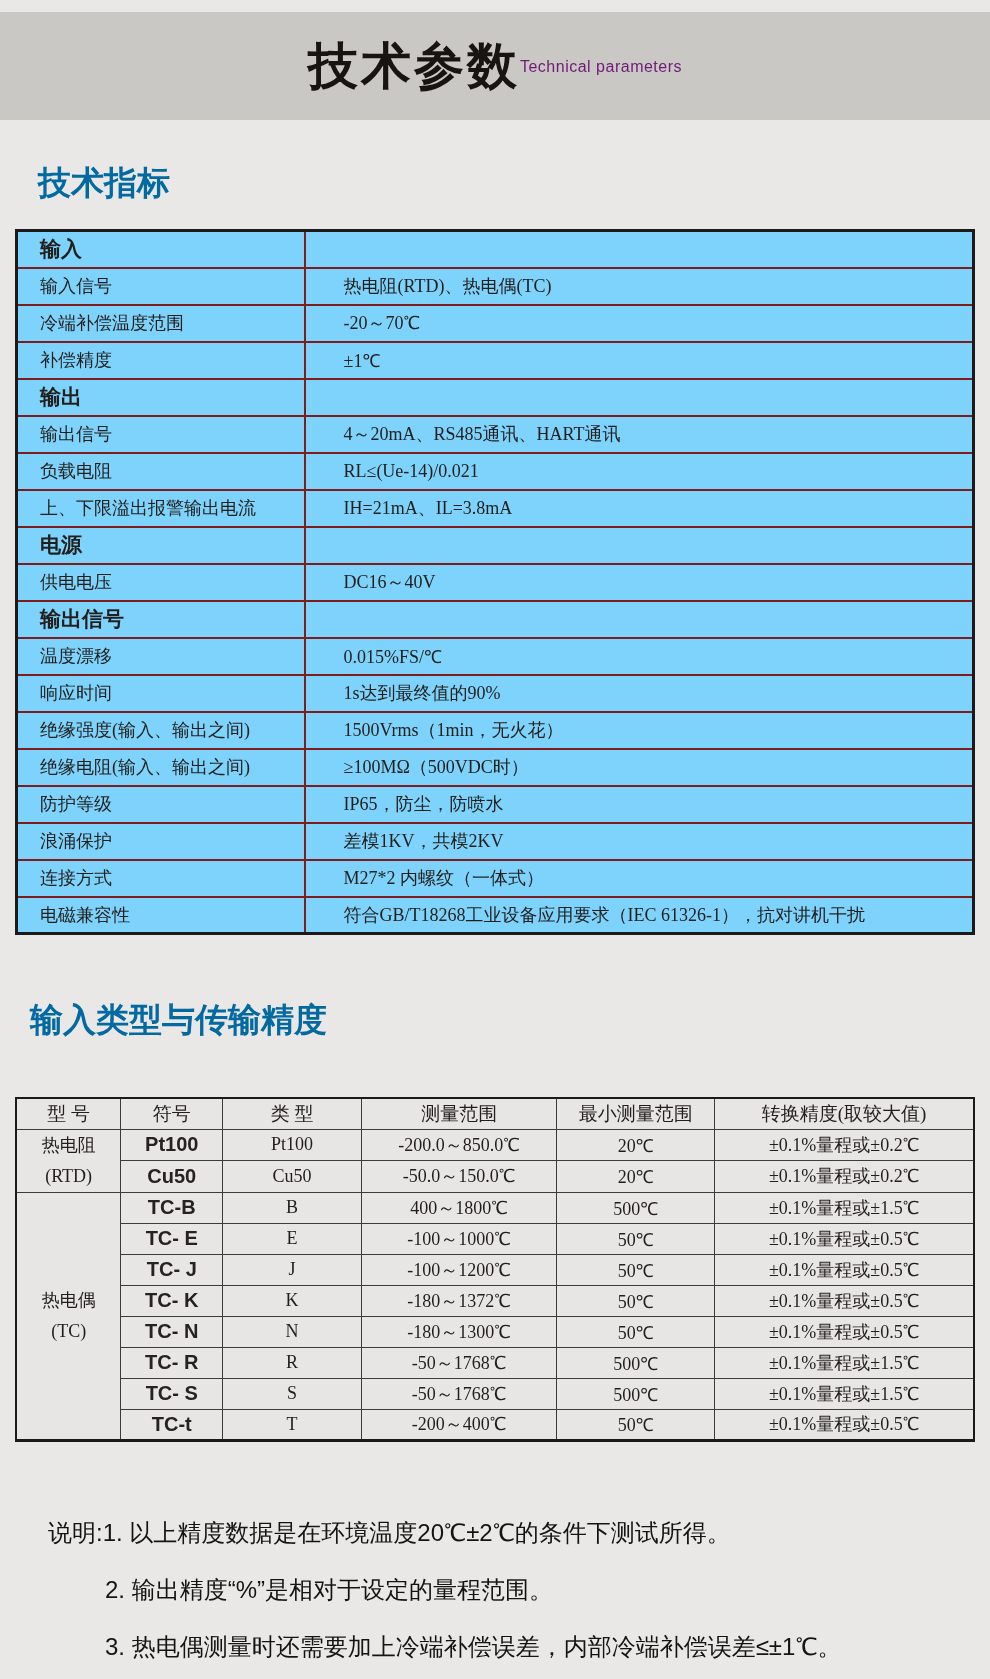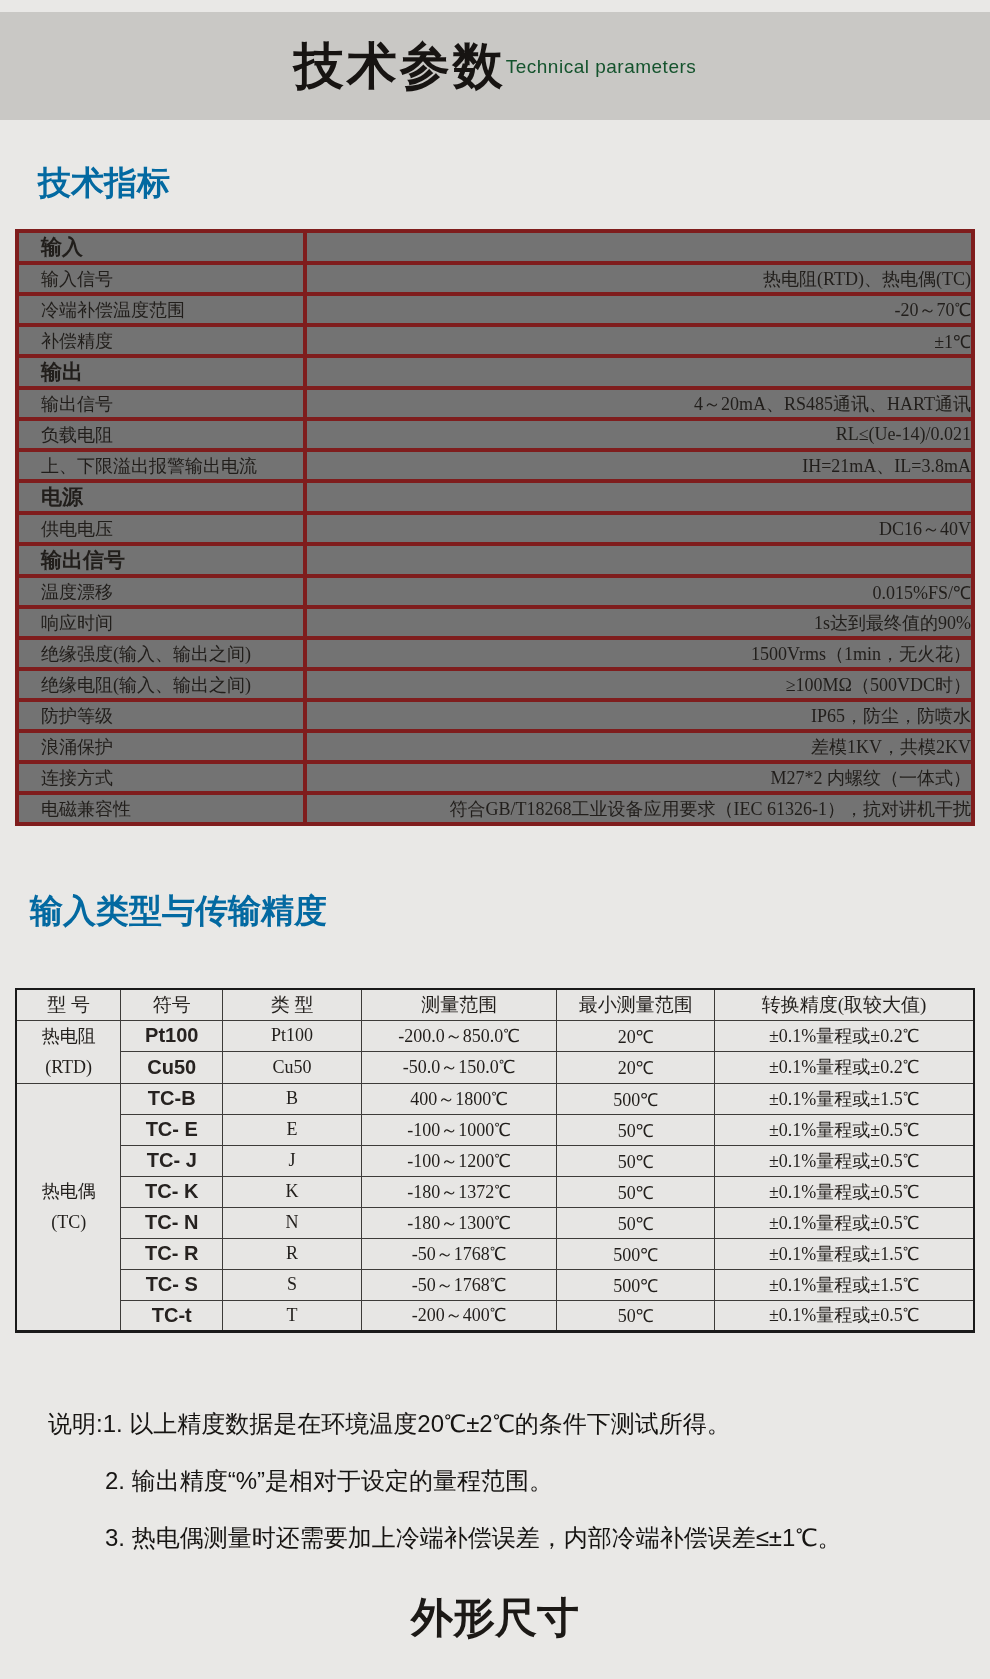--- a/index.html
+++ b/index.html
@@ -12,42 +12,42 @@
   }
   
   .band {
     margin-top: 12px; height: 108px; background: #c9c8c5;
     display: flex; align-items: center; justify-content: center;
   }
   .band-title {
     font-size: 50px; font-weight: 700; letter-spacing: 3px; line-height: 54px; color: #171412;
   }
   .band-subtitle {
-    font-size: 19px; font-weight: 400; letter-spacing: 0.5px; color: #14532d; margin-top: 2px;
+    font-size: 16px; font-weight: 400; letter-spacing: 0.5px; color: #701a75; margin-top: 2px;
     font-stretch: condensed;
   }
   
   .sec-heading {
     font-size: 33px; font-weight: 700; color: #0369a1; line-height: 38px;
   }
   .sec-heading.first { margin: 44px 0 0 38px; }
   .sec-heading.second { margin: 66px 0 0 30px; }
   
   table { border-collapse: collapse; }
   .spec-table {
     width: 960px; margin: 27px 0 0 15px;
     border: 3px solid #1a1a1a;
     font-family: "Liberation Serif", serif;
   }
   .spec-table td {
-    height: 31px; border: 4px solid #7f1d1d; vertical-align: middle;
-    font-size: 18px; background: #737373;
+    height: 37px; border: 2px solid #7f1d1d; vertical-align: middle;
+    font-size: 18px; background: #7dd3fc;
   }
   .spec-table td.spec-label { width: 288px; padding-left: 22px; }
-  .spec-table td.spec-value { padding-left: 38px; text-align: right; }
+  .spec-table td.spec-value { padding-left: 38px; }
   .spec-table tr.cat-row td.spec-label {
     font-family: "Liberation Sans", sans-serif;
     font-weight: 700; font-size: 21px;
   }
   
   .precision-table {
     width: 960px; margin: 58px 0 0 15px;
     border: 2px solid #1a1a1a; border-bottom-width: 3px;
     font-family: "Liberation Serif", serif;
     padding-left: 40px;

